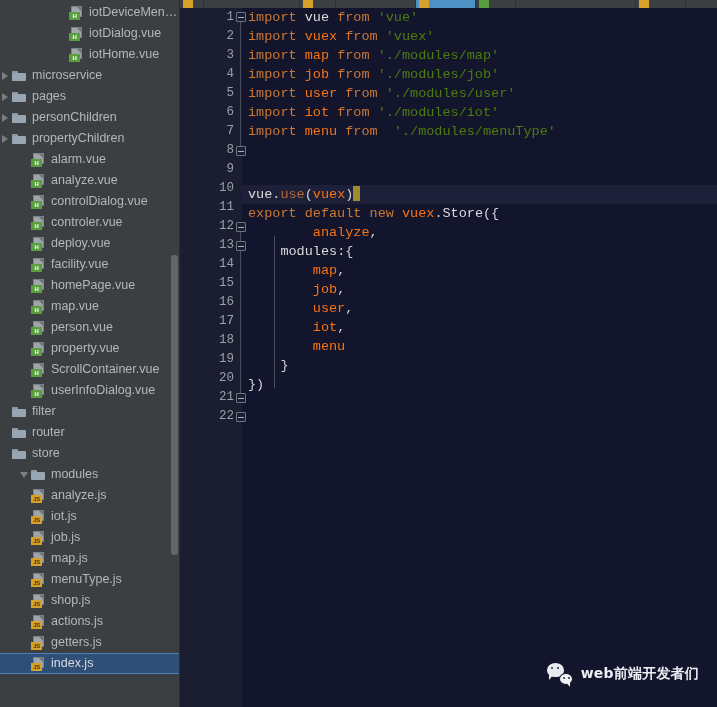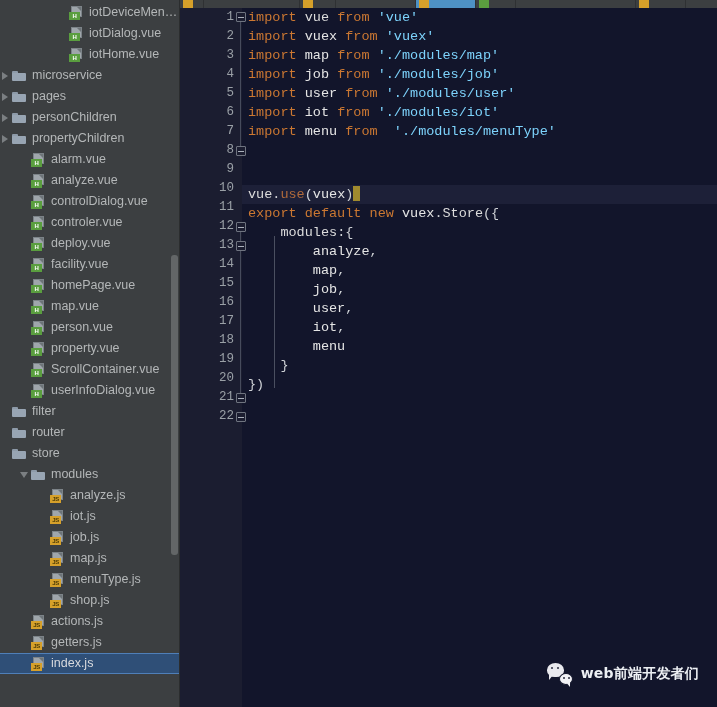--- a/index.html
+++ b/index.html
@@ -131,21 +131,21 @@
     letter-spacing: -0.5px;
   }
   .ic-file.vue .badge { background: #5a9e3f; }
   .ic-file.js  .badge { background: #d6a02a; color:#4a3a06; }
 
   .lbl { padding-left: 1px; overflow: hidden; text-overflow: ellipsis; }
 
   
   .ind0 { padding-left: 0; }
   .ind1 { padding-left: 19px; }
-  .ind2 { padding-left: 38px; }
+  .ind2 { padding-left: 19px; }
   .ind3 { padding-left: 57px; }
 
   
   #sb-scroll {
     position: absolute;
     right: 2px;
     top: 255px;
     width: 7px;
     height: 300px;
     background: #6a6d6f;
@@ -246,22 +246,22 @@
     line-height: 19px;
     white-space: pre;
     padding-left: 6px;
     color: #d4d4d4;
   }
   #code .cl.cur {
     background: #1d2038;
     margin-top: 6px;
   }
   .k  { color: #cc7832; }      
-  .id { color: #e5e5e5; }      
-  .st { color: #7dd3fc; }      
+  .id { color: #f97316; }      
+  .st { color: #4d7c0f; }      
   .w  { color: #dcdcdc; }      
   .fn { color: #b06a3b; }      
   .p  { color: #cfd2d6; }      
   .caret {
     display: inline-block;
     width: 7px; height: 15px;
     background: #a08a2e;
     vertical-align: -3px;
   }
 
@@ -645,22 +645,22 @@
         <div class="cl"><span class="k">import</span> <span class="id">vuex</span> <span class="k">from</span> <span class="st">'vuex'</span></div>
         <div class="cl"><span class="k">import</span> <span class="id">map</span> <span class="k">from</span> <span class="st">'./modules/map'</span></div>
         <div class="cl"><span class="k">import</span> <span class="id">job</span> <span class="k">from</span> <span class="st">'./modules/job'</span></div>
         <div class="cl"><span class="k">import</span> <span class="id">user</span> <span class="k">from</span> <span class="st">'./modules/user'</span></div>
         <div class="cl"><span class="k">import</span> <span class="id">iot</span> <span class="k">from</span> <span class="st">'./modules/iot'</span></div>
         <div class="cl"><span class="k">import</span> <span class="id">menu</span> <span class="k">from</span>  <span class="st">'./modules/menuType'</span></div>
         <div class="cl"></div>
         <div class="cl"></div>
         <div class="cl cur"><span class="w">vue</span><span class="p">.</span><span class="fn">use</span><span class="p">(</span><span class="id">vuex</span><span class="p">)</span><span class="caret"></span></div>
         <div class="cl"><span class="k">export</span> <span class="k">default</span> <span class="k">new</span> <span class="id">vuex</span><span class="p">.</span><span class="w">Store</span><span class="p">({</span></div>
+        <div class="cl">        <span class="id">analyze</span><span class="p">,</span></div>
         <div class="cl">    <span class="w">modules</span><span class="p">:{</span></div>
-        <div class="cl">        <span class="id">analyze</span><span class="p">,</span></div>
         <div class="cl">        <span class="id">map</span><span class="p">,</span></div>
         <div class="cl">        <span class="id">job</span><span class="p">,</span></div>
         <div class="cl">        <span class="id">user</span><span class="p">,</span></div>
         <div class="cl">        <span class="id">iot</span><span class="p">,</span></div>
         <div class="cl">        <span class="id">menu</span></div>
         <div class="cl">    <span class="p">}</span></div>
         <div class="cl"><span class="p">})</span></div>
         <div class="cl"></div>
       </div>
 

